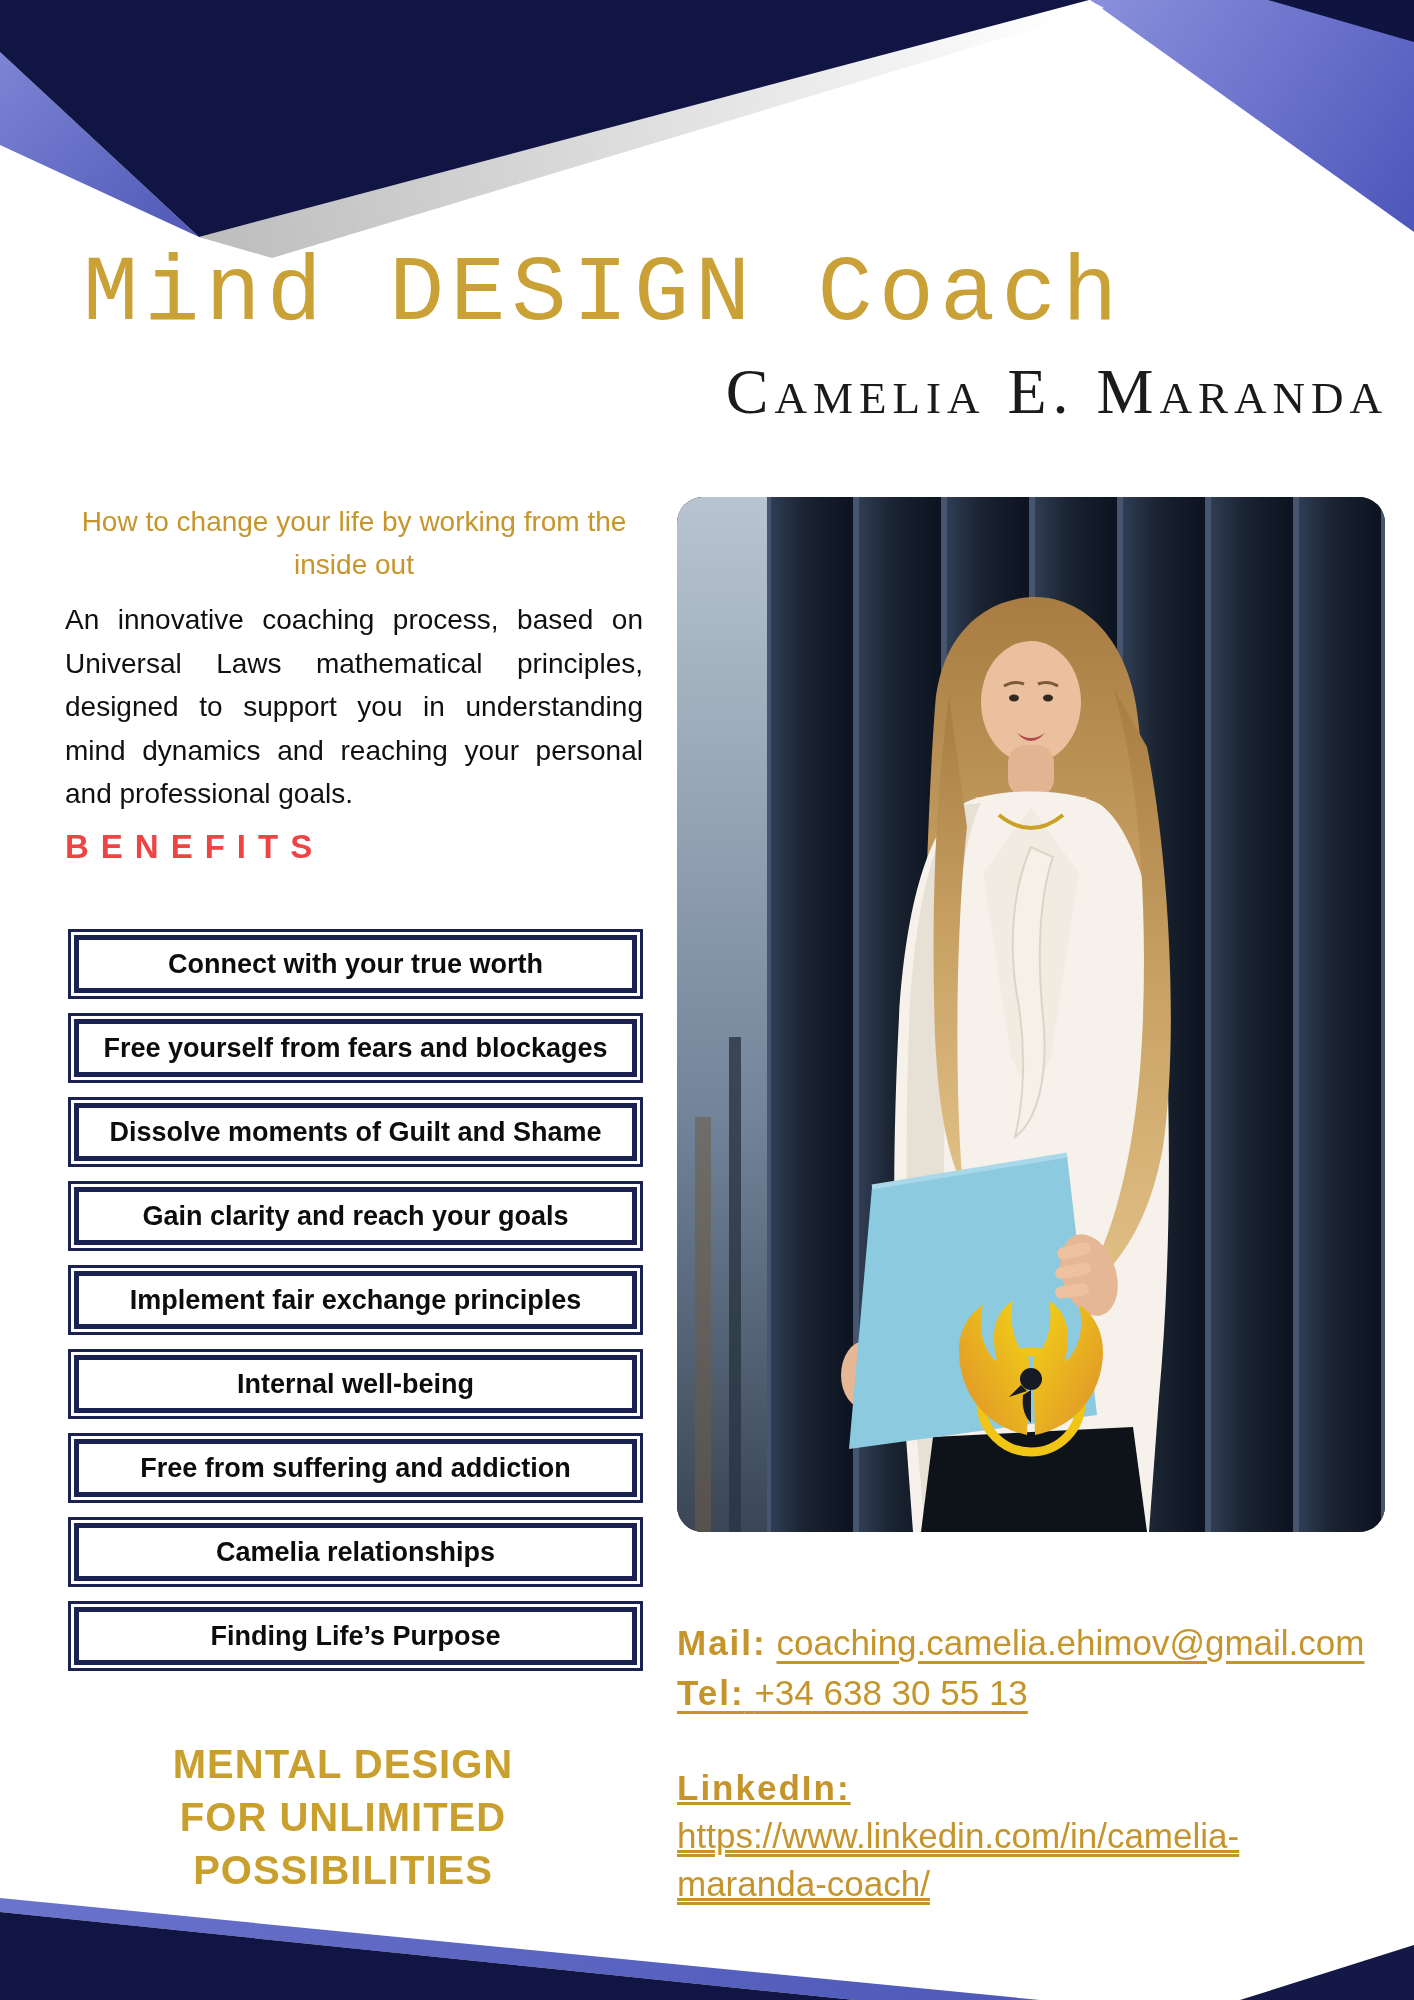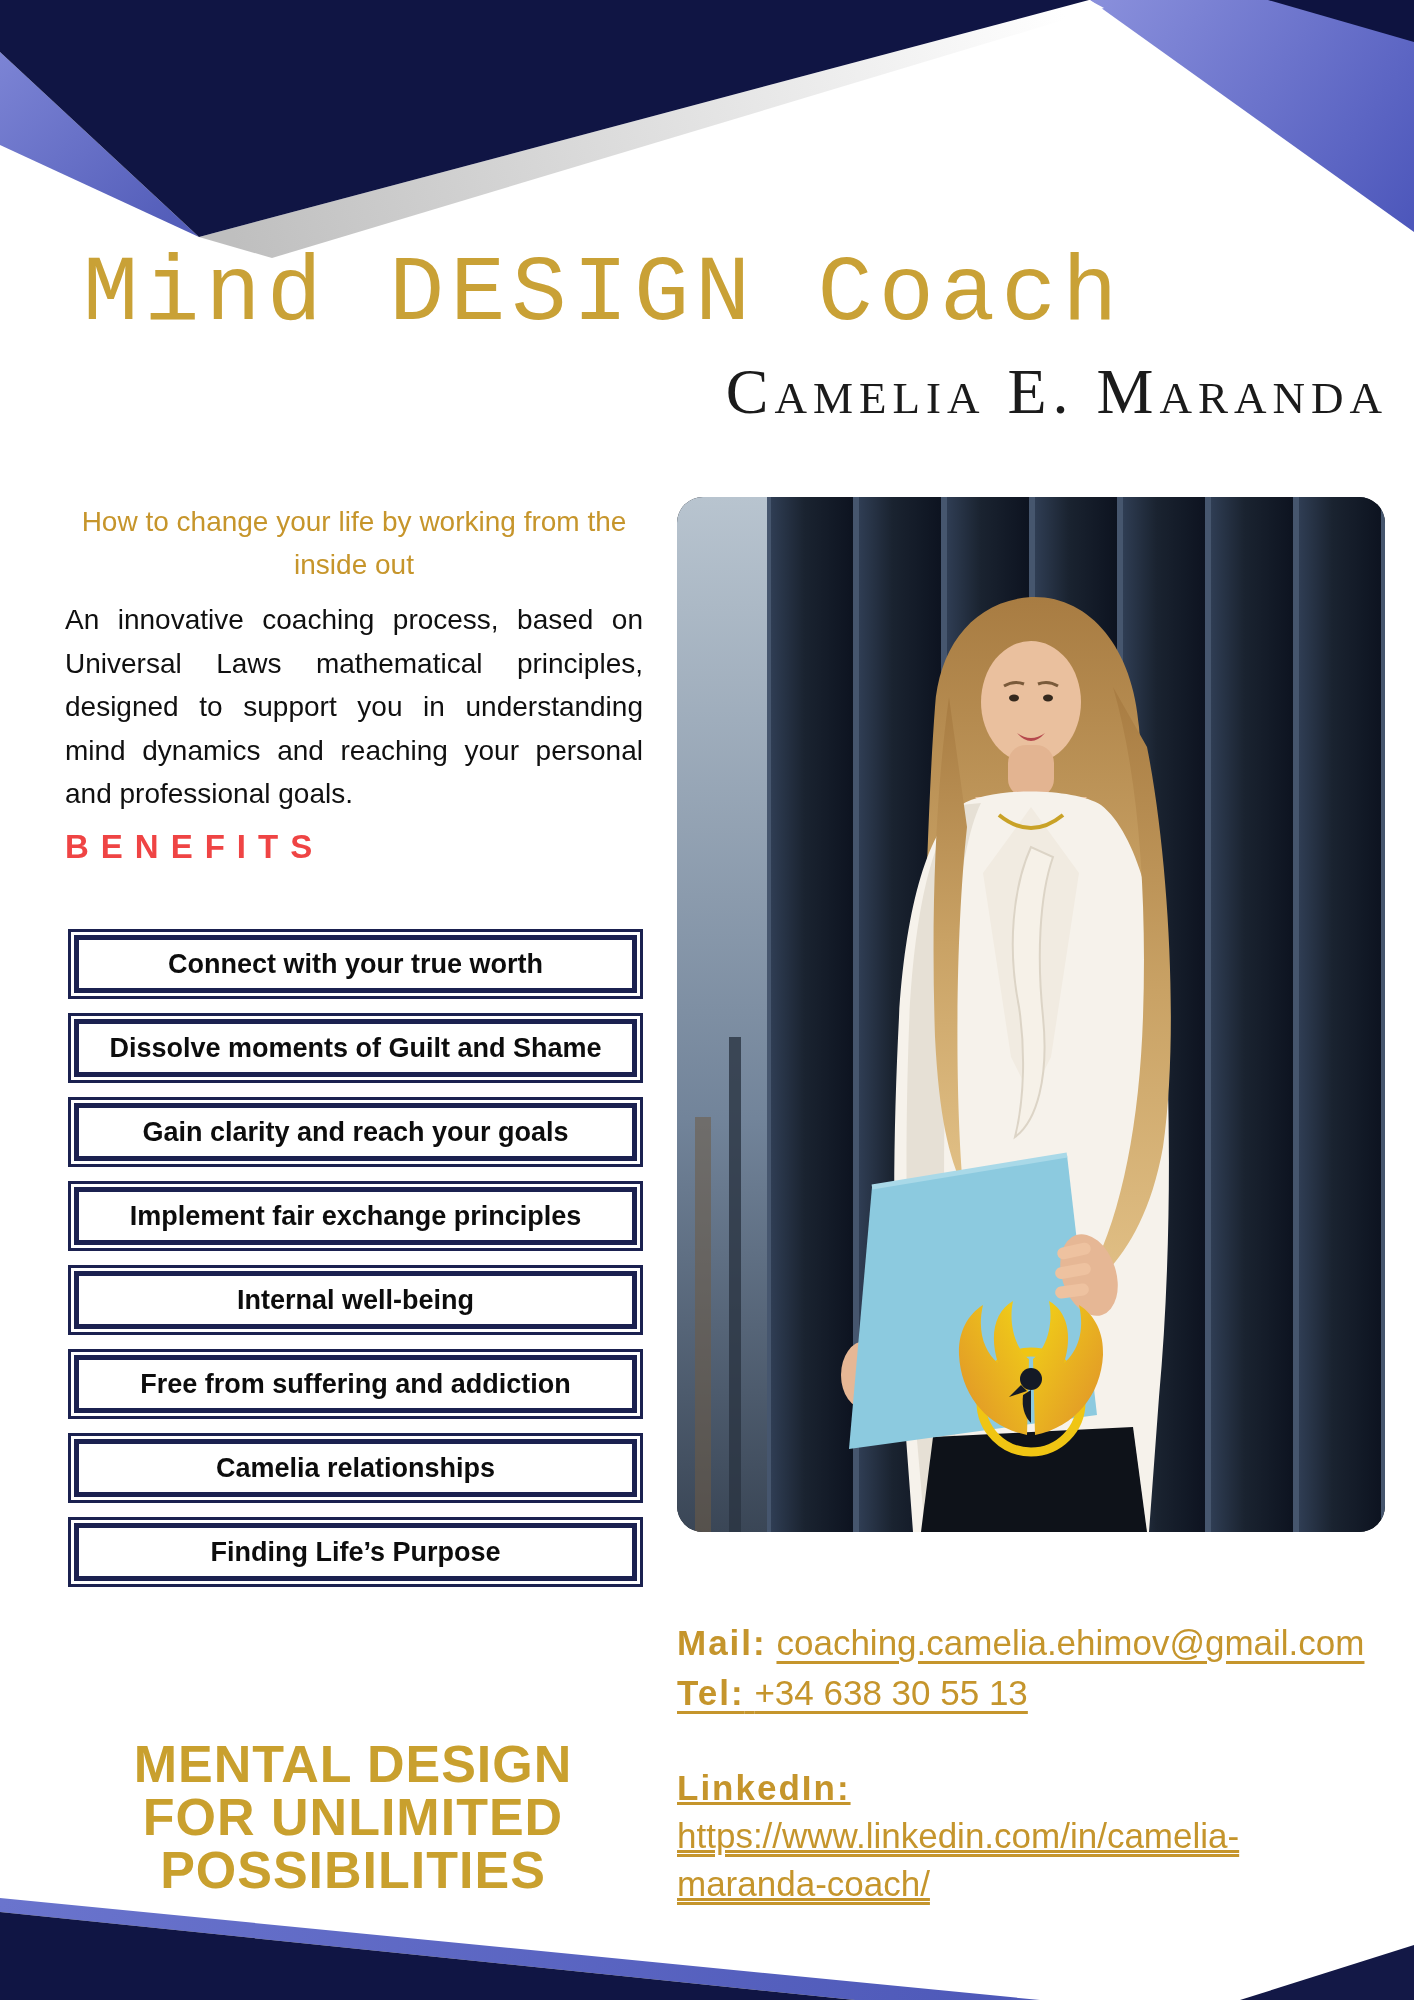--- a/index.html
+++ b/index.html
@@ -25,22 +25,22 @@
       font-size:28px;line-height:1.555;}
   #benefits-heading{left:65px;top:828px;width:578px;text-align:left;color:#ef4444;
       font-weight:bold;font-size:33px;letter-spacing:12px;}
 
   #benefit-list{left:68px;top:915px;width:575px;padding-top:20px;}
   .benefit{height:48px;margin:0 6px 26px 6px;border:5px solid #1b2150;background:#ffffff;
       box-shadow:0 0 0 3px #ffffff,0 0 0 6px #1b2150;
       display:flex;align-items:center;justify-content:center;
       font-size:27px;font-weight:bold;color:#0d0d0d;white-space:nowrap;}
 
-  #tagline{left:64px;top:1738px;width:578px;text-align:center;color:#c9a02e;
-      font-weight:bold;font-size:52px;line-height:53px;letter-spacing:1px;}
+  #tagline{left:54px;top:1738px;width:578px;text-align:center;color:#c9a02e;
+      font-weight:bold;font-size:40px;line-height:53px;letter-spacing:1px;}
 
   
   #photo{left:677px;top:497px;width:708px;height:1035px;border-radius:26px;overflow:hidden;}
   #photo svg{display:block;}
 
   
   #contact{left:677px;top:1618px;width:720px;color:#c5952c;font-size:35px;}
   .contact-line{line-height:50px;white-space:nowrap;}
   .contact-line.lk{line-height:48px;text-decoration:underline;}
   .c-label{font-weight:bold;letter-spacing:2px;}
@@ -88,20 +88,21 @@
 
 <h1 id="main-title" class="abs">Mind DESIGN Coach</h1>
 <div id="sub-title" class="abs">Camelia E. Maranda</div>
 
 <div id="intro-heading" class="abs">How to change your life by working from the inside out</div>
 <div id="intro-body" class="abs">An innovative coaching process, based on Universal Laws mathematical principles, designed to support you in understanding mind dynamics and reaching your personal and professional goals.</div>
 <div id="benefits-heading" class="abs">BENEFITS</div>
 
 <div id="benefit-list" class="abs">
   <div class="benefit">Connect with your true worth</div>
+  <div class="benefit">Free yourself from fears and blockages</div>
   <div class="benefit">Dissolve moments of Guilt and Shame</div>
   <div class="benefit">Gain clarity and reach your goals</div>
   <div class="benefit">Implement fair exchange principles</div>
   <div class="benefit">Internal well-being</div>
   <div class="benefit">Free from suffering and addiction</div>
   <div class="benefit">Camelia relationships</div>
   <div class="benefit">Finding Life’s Purpose</div>
 </div>
 
 <div id="tagline" class="abs">

